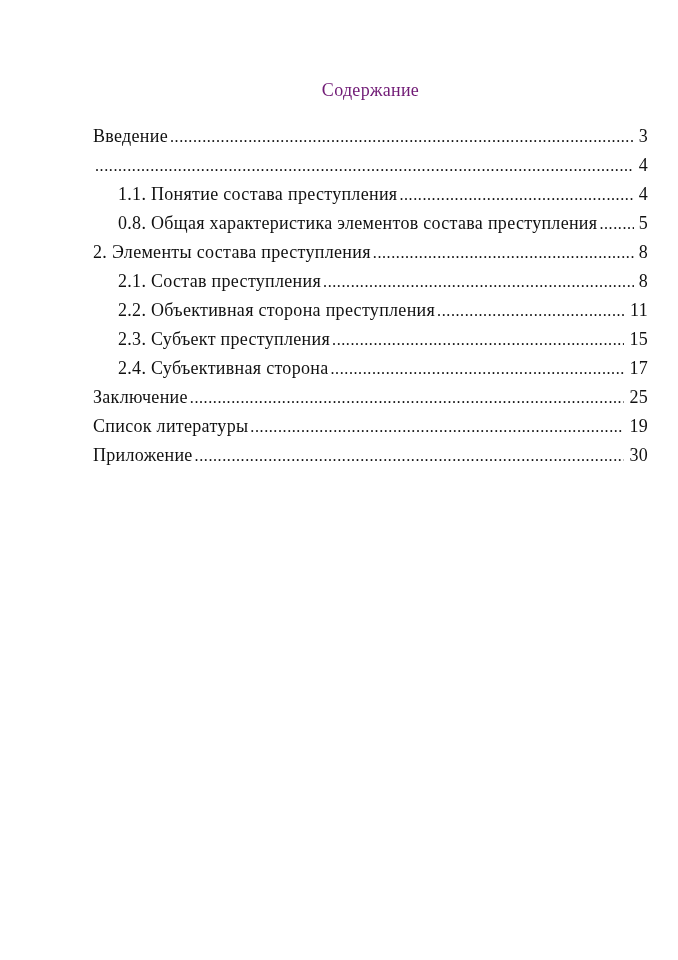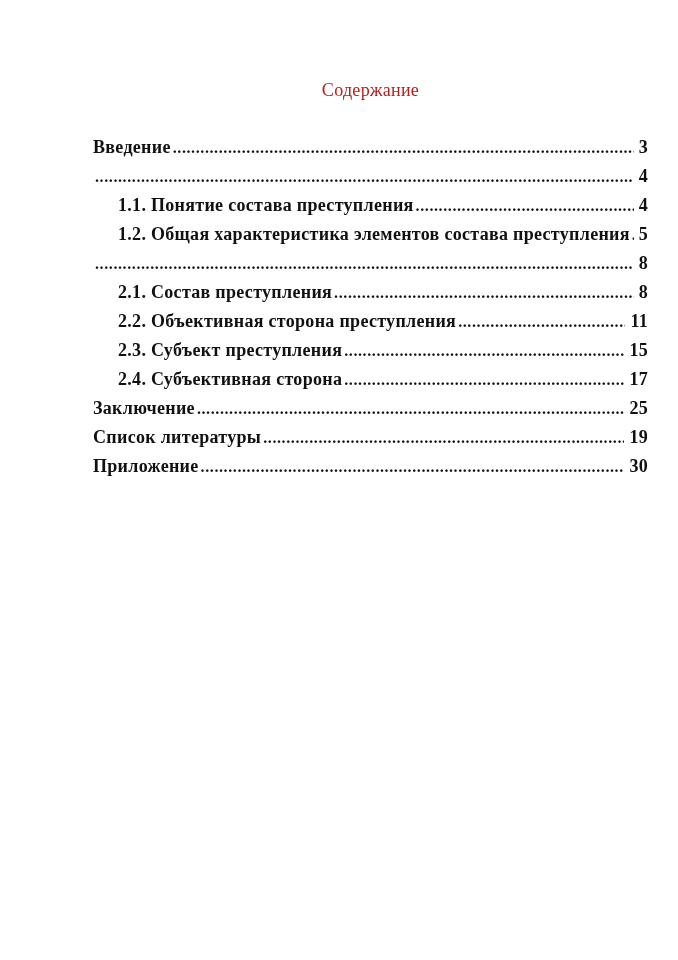--- a/index.html
+++ b/index.html
@@ -21,25 +21,24 @@
     padding: 0 30px 0 93px;
     background: #ffffff;
   }
   .doc-title {
     margin: 78px 0 0 0;
     font-size: 18px;
     line-height: 24px;
     font-weight: normal;
     text-align: center;
     letter-spacing: 0.3px;
-    color: #b91c1c;
+    color: #701a75;
   }
   .toc {
-    margin-top: 31px;
-    font-weight: bold;
+    margin-top: 20px;
   }
   .row {
     display: flex;
     align-items: baseline;
     height: 29px;
     line-height: 29px;
     font-size: 18px;
     letter-spacing: 0.3px;
     white-space: nowrap;
   }
@@ -81,26 +80,27 @@
     <span class="pg">4</span>
   </div>
 
   <div class="row indent">
     <span class="label">1.1. Понятие состава преступления</span>
     <span class="dots">....................................................................................................................................................................................................................................................................</span>
     <span class="pg">4</span>
   </div>
 
   <div class="row indent">
-    <span class="label">1.2. Общая характеристика элементов состава преступления</span>
+    <span class="label">0.8. Общая характеристика элементов состава преступления</span>
     <span class="dots">....................................................................................................................................................................................................................................................................</span>
     <span class="pg">5</span>
   </div>
 
   <div class="row">
+    <span class="label">2. Элементы состава преступления</span>
     <span class="dots">....................................................................................................................................................................................................................................................................</span>
     <span class="pg">8</span>
   </div>
 
   <div class="row indent">
     <span class="label">2.1. Состав преступления</span>
     <span class="dots">....................................................................................................................................................................................................................................................................</span>
     <span class="pg">8</span>
   </div>
 

